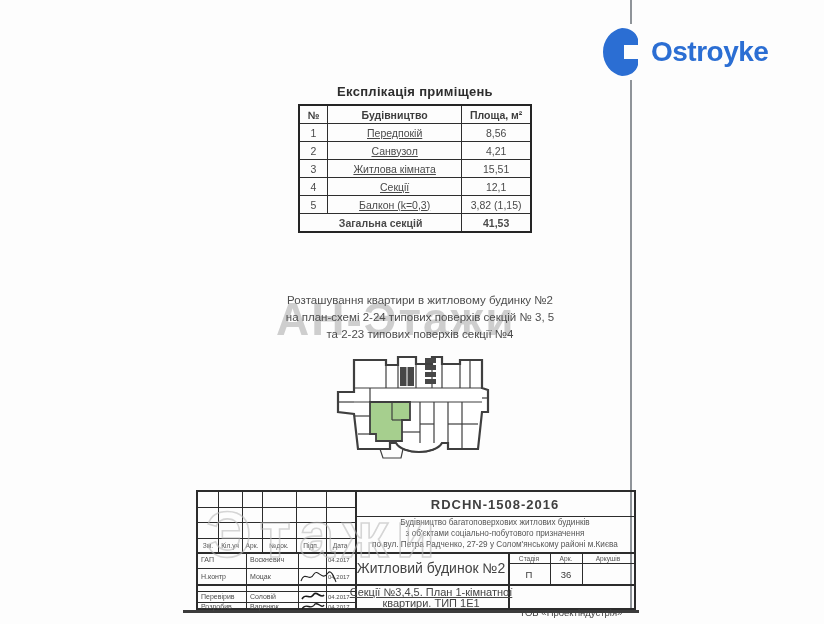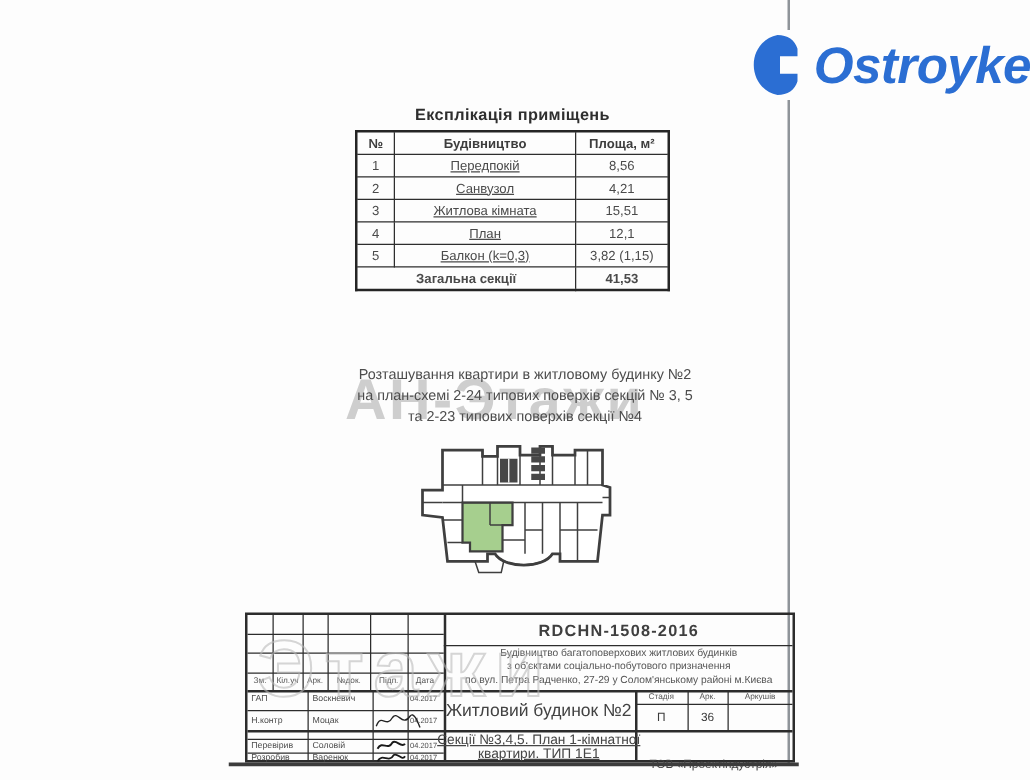--- a/index.html
+++ b/index.html
@@ -6,24 +6,24 @@
   body{font-family:"Liberation Sans", sans-serif; background:#ffffff;}
   .canvas{position:relative;width:824px;height:624px;background:#fdfdfd;overflow:hidden;}
   .abs{position:absolute;}
 
   
   .frame-v{left:630px;top:0;width:2px;height:611px;background:#8f9499;}
   .frame-b{left:183px;top:610px;width:456px;height:3px;background:#3c3c3c;}
 
   
   .logo{left:594px;top:24px;height:56px;display:flex;align-items:center;gap:11px;background:#fdfdfd;padding:0 8px;}
-  .logo-text{font-size:41px;font-weight:bold;color:#2b6ed3;letter-spacing:-0.5px;font-style:italic;}
-
-  
-  .explication{left:284px;top:84px;width:252px;}
+  .logo-text{font-size:28px;font-weight:bold;color:#2b6ed3;letter-spacing:-0.5px;}
+
+  
+  .explication{left:298px;top:84px;width:234px;}
   .exp-title{text-align:center;font-size:13px;font-weight:bold;color:#2e2e2e;margin:0 0 5px 0;letter-spacing:.3px;}
   table.exp{border-collapse:collapse;width:100%;table-layout:fixed;}
   table.exp td,table.exp th{border:1.6px solid #2e2e2e;font-size:10.5px;color:#4a4a4a;height:17px;padding:0 2px;text-align:center;overflow:hidden;}
   table.exp{border:2.4px solid #252525;}
   table.exp th{font-weight:bold;color:#3d3d3d;}
   td.name{text-align:left;padding-left:8px;text-decoration:underline;}
   td.sum-label{text-align:left;padding-left:6px;font-weight:bold;color:#343434;}
   td.sum-val{font-weight:bold;color:#343434;}
   .col-num{width:28px;} .col-name{width:132px;} .col-area{width:68px;}
 
@@ -91,30 +91,30 @@
         <td class="name">Санвузол</td>
         <td>4,21</td>
       </tr>
       <tr>
         <td>3</td>
         <td class="name">Житлова кімната</td>
         <td>15,51</td>
       </tr>
       <tr>
         <td>4</td>
-        <td class="name">План</td>
+        <td class="name">Секції</td>
         <td>12,1</td>
       </tr>
       <tr>
         <td>5</td>
         <td class="name">Балкон (k=0,3)</td>
         <td>3,82 (1,15)</td>
       </tr>
       <tr>
-        <td colspan="2" class="sum-label">Загальна секції</td>
+        <td colspan="2" class="sum-label">Загальна секцій</td>
         <td class="sum-val">41,53</td>
       </tr>
     </tbody>
       </table>
   </div>
 
   <div class="abs wm1">АН-Этажи</div>
 
   <div class="abs note">
     <div>Розташування квартири в житловому будинку №2</div>

